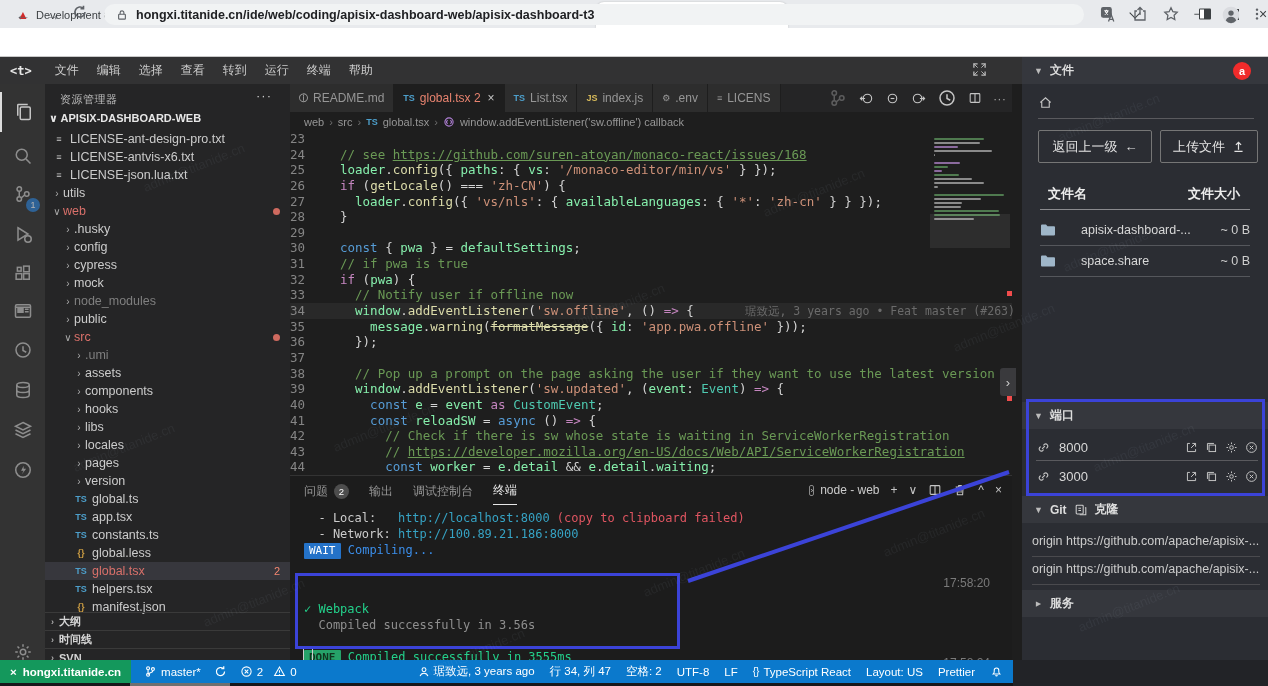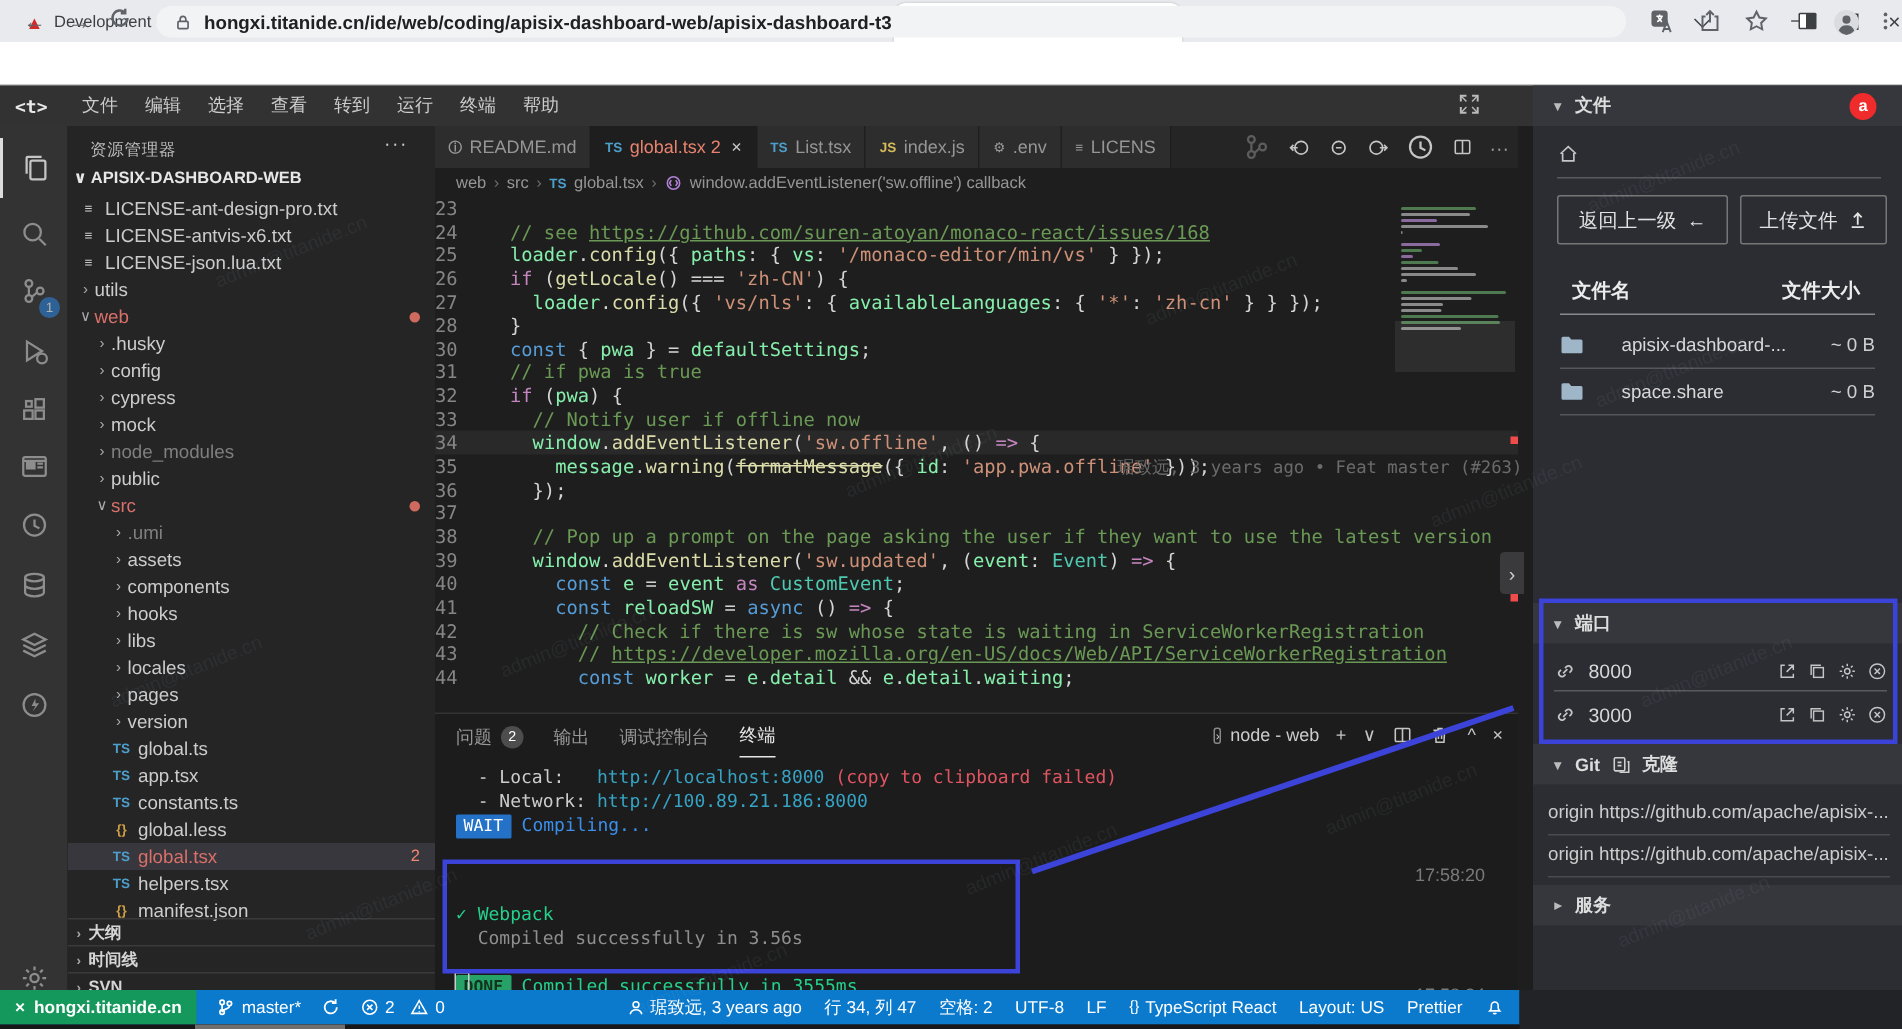--- a/index.html
+++ b/index.html
@@ -546,20 +546,21 @@
         </span>
         <span>window.addEventListener('sw.offline') callback</span>
       </div>
     <div id="code" class="mono">
         <div class="cline"><span class="ln">23</span></div>
         <div class="cline"><span class="ln">24</span><span class="tk-cm">// see </span><span class="tk-cml">https://github.com/suren-atoyan/monaco-react/issues/168</span></div>
         <div class="cline"><span class="ln">25</span><span class="tk-v">loader</span><span class="tk-p">.</span><span class="tk-f">config</span><span class="tk-p">({ </span><span class="tk-v">paths</span><span class="tk-p">: { </span><span class="tk-v">vs</span><span class="tk-p">: </span><span class="tk-s">'/monaco-editor/min/vs'</span><span class="tk-p"> } });</span></div>
         <div class="cline"><span class="ln">26</span><span class="tk-k">if</span><span class="tk-p"> (</span><span class="tk-f">getLocale</span><span class="tk-p">() </span><span class="tk-o">===</span><span class="tk-p"> </span><span class="tk-s">'zh-CN'</span><span class="tk-p">) {</span></div>
         <div class="cline"><span class="ln">27</span><span class="tk-p">  </span><span class="tk-v">loader</span><span class="tk-p">.</span><span class="tk-f">config</span><span class="tk-p">({ </span><span class="tk-s">'vs/nls'</span><span class="tk-p">: { </span><span class="tk-v">availableLanguages</span><span class="tk-p">: { </span><span class="tk-s">'*'</span><span class="tk-p">: </span><span class="tk-s">'zh-cn'</span><span class="tk-p"> } } });</span></div>
         <div class="cline"><span class="ln">28</span><span class="tk-p">}</span></div>
+        <div class="cline"><span class="ln">29</span></div>
         <div class="cline"><span class="ln">30</span><span class="tk-k2">const</span><span class="tk-p"> { </span><span class="tk-v">pwa</span><span class="tk-p"> } </span><span class="tk-o">=</span><span class="tk-p"> </span><span class="tk-v">defaultSettings</span><span class="tk-p">;</span></div>
         <div class="cline"><span class="ln">31</span><span class="tk-cm">// if pwa is true</span></div>
         <div class="cline"><span class="ln">32</span><span class="tk-k">if</span><span class="tk-p"> (</span><span class="tk-v">pwa</span><span class="tk-p">) {</span></div>
         <div class="cline"><span class="ln">33</span><span class="tk-cm">  // Notify user if offline now</span></div>
         <div class="cline cur"><span class="ln">34</span><span class="tk-p">  </span><span class="tk-v">window</span><span class="tk-p">.</span><span class="tk-f">addEventListener</span><span class="tk-p">(</span><span class="tk-s">'sw.offline'</span><span class="tk-p">, () </span><span class="tk-k">=&gt;</span><span class="tk-p"> {</span></div>
         <div class="cline"><span class="ln">35</span><span class="tk-p">    </span><span class="tk-v">message</span><span class="tk-p">.</span><span class="tk-f">warning</span><span class="tk-p">(</span><span class="tk-fs">formatMessage</span><span class="tk-p">({ </span><span class="tk-v">id</span><span class="tk-p">: </span><span class="tk-s">'app.pwa.offline'</span><span class="tk-p"> }));</span></div>
         <div class="cline"><span class="ln">36</span><span class="tk-p">  });</span></div>
         <div class="cline"><span class="ln">37</span></div>
         <div class="cline"><span class="ln">38</span><span class="tk-cm">  // Pop up a prompt on the page asking the user if they want to use the latest version</span></div>
         <div class="cline"><span class="ln">39</span><span class="tk-p">  </span><span class="tk-v">window</span><span class="tk-p">.</span><span class="tk-f">addEventListener</span><span class="tk-p">(</span><span class="tk-s">'sw.updated'</span><span class="tk-p">, (</span><span class="tk-v">event</span><span class="tk-p">: </span><span class="tk-ty">Event</span><span class="tk-p">) </span><span class="tk-k">=&gt;</span><span class="tk-p"> {</span></div>

